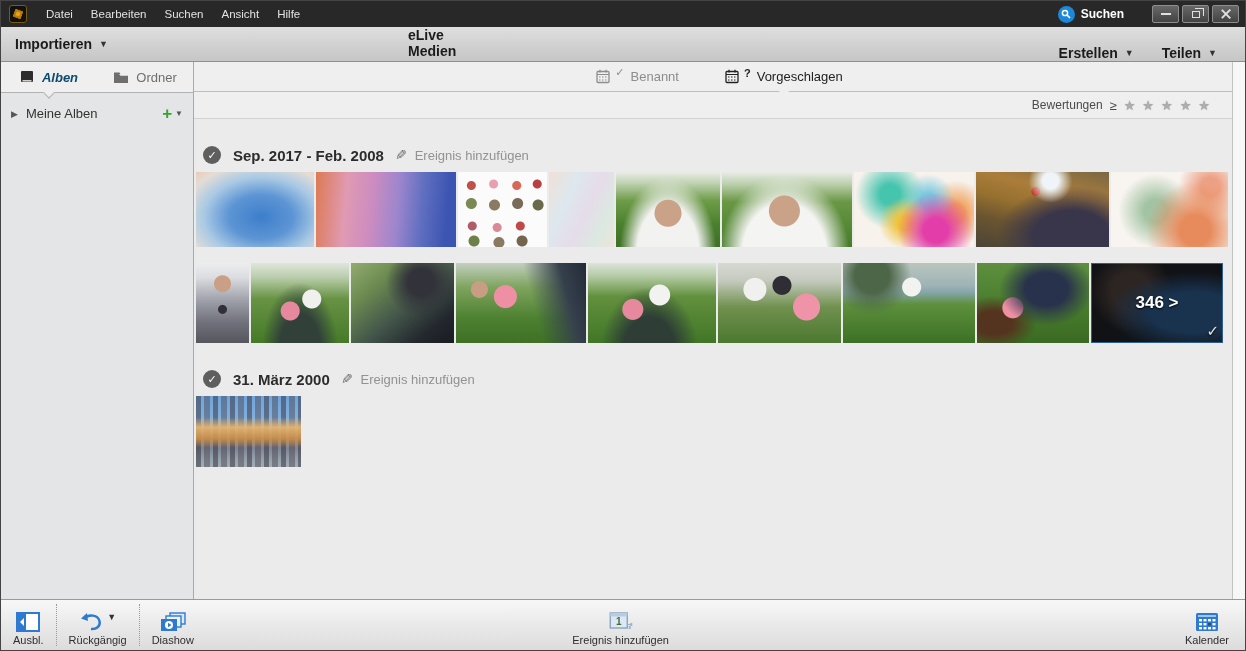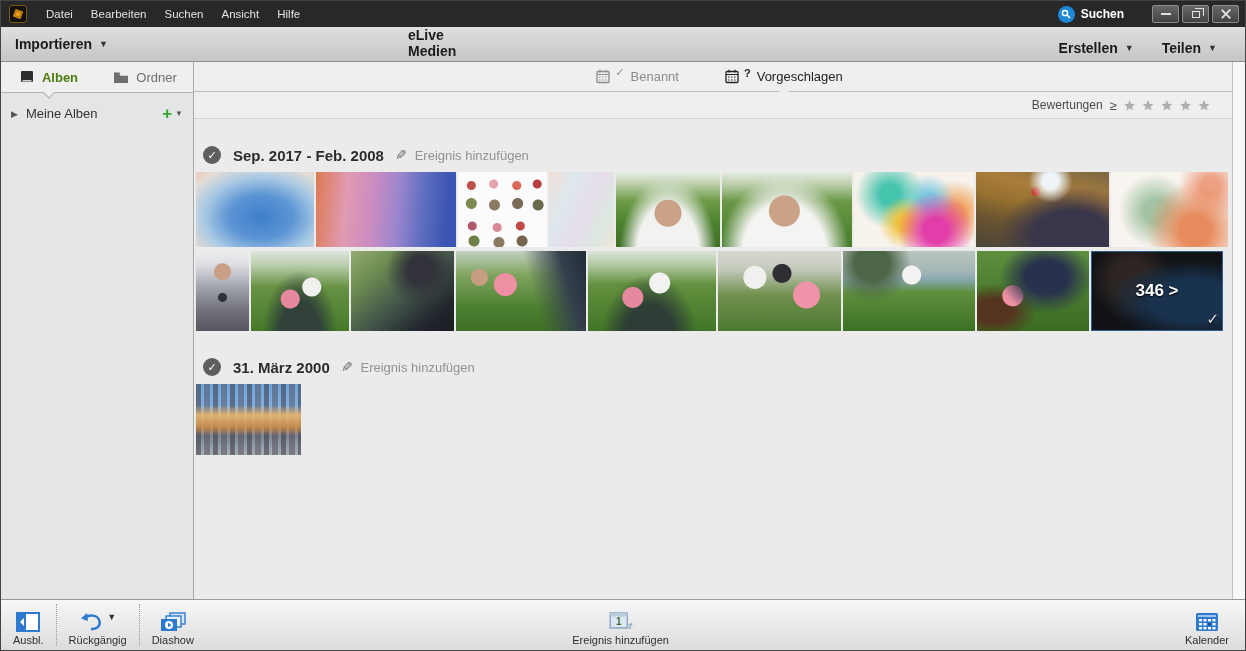--- a/index.html
+++ b/index.html
@@ -26,29 +26,29 @@
   .glyph-close::before { transform:rotate(45deg); }
   .glyph-close::after { transform:rotate(-45deg); }
 
   
   .navbar { height:35px; background:linear-gradient(#dedede,#c6c6c6); border-bottom:1px solid #8f8f8f; display:flex; align-items:stretch; flex:0 0 auto; position:relative; }
   .import-btn { display:flex; align-items:center; padding:0 14px; font-size:14px; font-weight:bold; color:#1b1b1b; }
   .caret { font-size:9px; color:#333; margin-left:7px; }
   .nav-tabs { position:absolute; left:390px; display:flex; height:100%;flex-direction:column; }
   .nav-tab { padding:0 17px; display:flex; align-items:center; font-size:14px; font-weight:bold; color:#1b1b1b; cursor:default; }
   .nav-tab.active { background:#3d3d3d; color:#fff; }
-  .nav-right { margin-left:auto; display:flex; align-items:center; padding-right:18px; gap:8px;margin-top:8px; }
+  .nav-right { margin-left:auto; display:flex; align-items:flex-end; padding-right:18px; gap:8px;margin-top:8px; }
   .nav-drop { display:flex; align-items:center; font-size:14px; font-weight:bold; color:#1b1b1b; padding:0 10px; }
 
   
   .body { flex:1 1 auto; display:flex; min-height:0; }
   .sidebar { width:193px; flex:0 0 auto; background:#e3e5e6; border-right:1px solid #a9a9a9; display:flex; flex-direction:column; }
   .side-tabs { height:31px; background:#efefef; border-bottom:1px solid #b2b2b2; display:flex; position:relative; }
   .side-tab { flex:1; display:flex; align-items:center; justify-content:center; gap:7px; font-size:13px; color:#6e6e6e; position:relative; }
-  .side-tab.active { color:#4d7c0f; font-weight:bold; }
+  .side-tab.active { color:#0c4a6e; font-weight:bold;font-style:italic; }
   .notch { position:absolute; left:50%; bottom:-5px; width:8px; height:8px; background:#efefef; border-right:1px solid #b2b2b2; border-bottom:1px solid #b2b2b2; transform:translateX(-50%) rotate(45deg); }
   .album-row { display:flex; align-items:center; padding:12px 10px 0 10px; font-size:13px; color:#333; }
   .tri { font-size:9px; color:#555; margin-right:8px; }
   .album-add { margin-left:auto; display:flex; align-items:center; }
   .plus { color:#35a42c; font-size:17px; font-weight:bold; line-height:1; }
   .plus-caret { font-size:8px; color:#555; margin-left:3px; }
 
   .main { flex:1 1 auto; display:flex; flex-direction:column; position:relative; min-width:0; }
   .scroll-strip { position:absolute; right:0; top:0; bottom:0; width:13px; background:#f7f7f7; border-left:1px solid #c2c2c2; }
 
@@ -65,21 +65,21 @@
   .ratings-cluster { position:absolute; right:28px; display:flex; align-items:center; gap:7px; }
   .ge { font-size:13px; color:#4a4a4a; }
   .stars { letter-spacing:7px; color:#aeaeae; font-size:13px; text-shadow:0 0 1px #7e7e7e; }
 
   .content { flex:1 1 auto; overflow:hidden; background:#ebebeb; padding-left:2px; }
   .group-header { display:flex; align-items:center; margin:27px 0 8px 7px; }
   .check-circle { width:18px; height:18px; border-radius:50%; background:#5e5e5e; color:#fff; font-size:11px; display:inline-flex; align-items:center; justify-content:center; margin-right:12px; }
   .group-title { font-size:15px; font-weight:bold; color:#2c2c2c; margin-right:11px; }
   .pencil-icon { color:#6a6a6a; font-size:14px; margin-right:8px; transform:scaleX(-1); display:inline-block; }
   .add-event { font-size:13px; color:#929292; }
-  .thumb-row { display:flex; gap:2px; margin-bottom:4px; }
+  .thumb-row { display:flex; gap:2px; margin-bottom:16px; }
   .thumb { flex:0 0 auto; background-size:cover; position:relative; }
   .stack-thumb { border:1px solid #2d5e96; }
   .stack-thumb::before { content:""; position:absolute; inset:0; background:rgba(8,10,14,.25); }
   .stack-count { position:absolute; left:0; right:0; top:50%; transform:translateY(-50%); text-align:center; color:#fff; font-size:17px; font-weight:bold; text-shadow:0 1px 2px #000; }
   .thumb-check { position:absolute; right:3px; bottom:2px; color:#e8e8e8; font-size:15px; font-weight:bold; text-shadow:0 1px 2px #000; }
 
   
   .bottombar { height:51px; flex:0 0 auto; background:linear-gradient(#f7f7f7,#dcdcdc); border-top:1px solid #9a9a9a; display:flex; align-items:stretch; position:relative; }
   .bb-btn { display:flex; flex-direction:column; align-items:center; justify-content:flex-end; padding:4px 12px 4px 12px; gap:2px; }
   .bb-label { font-size:11px; color:#2e2e2e; }

